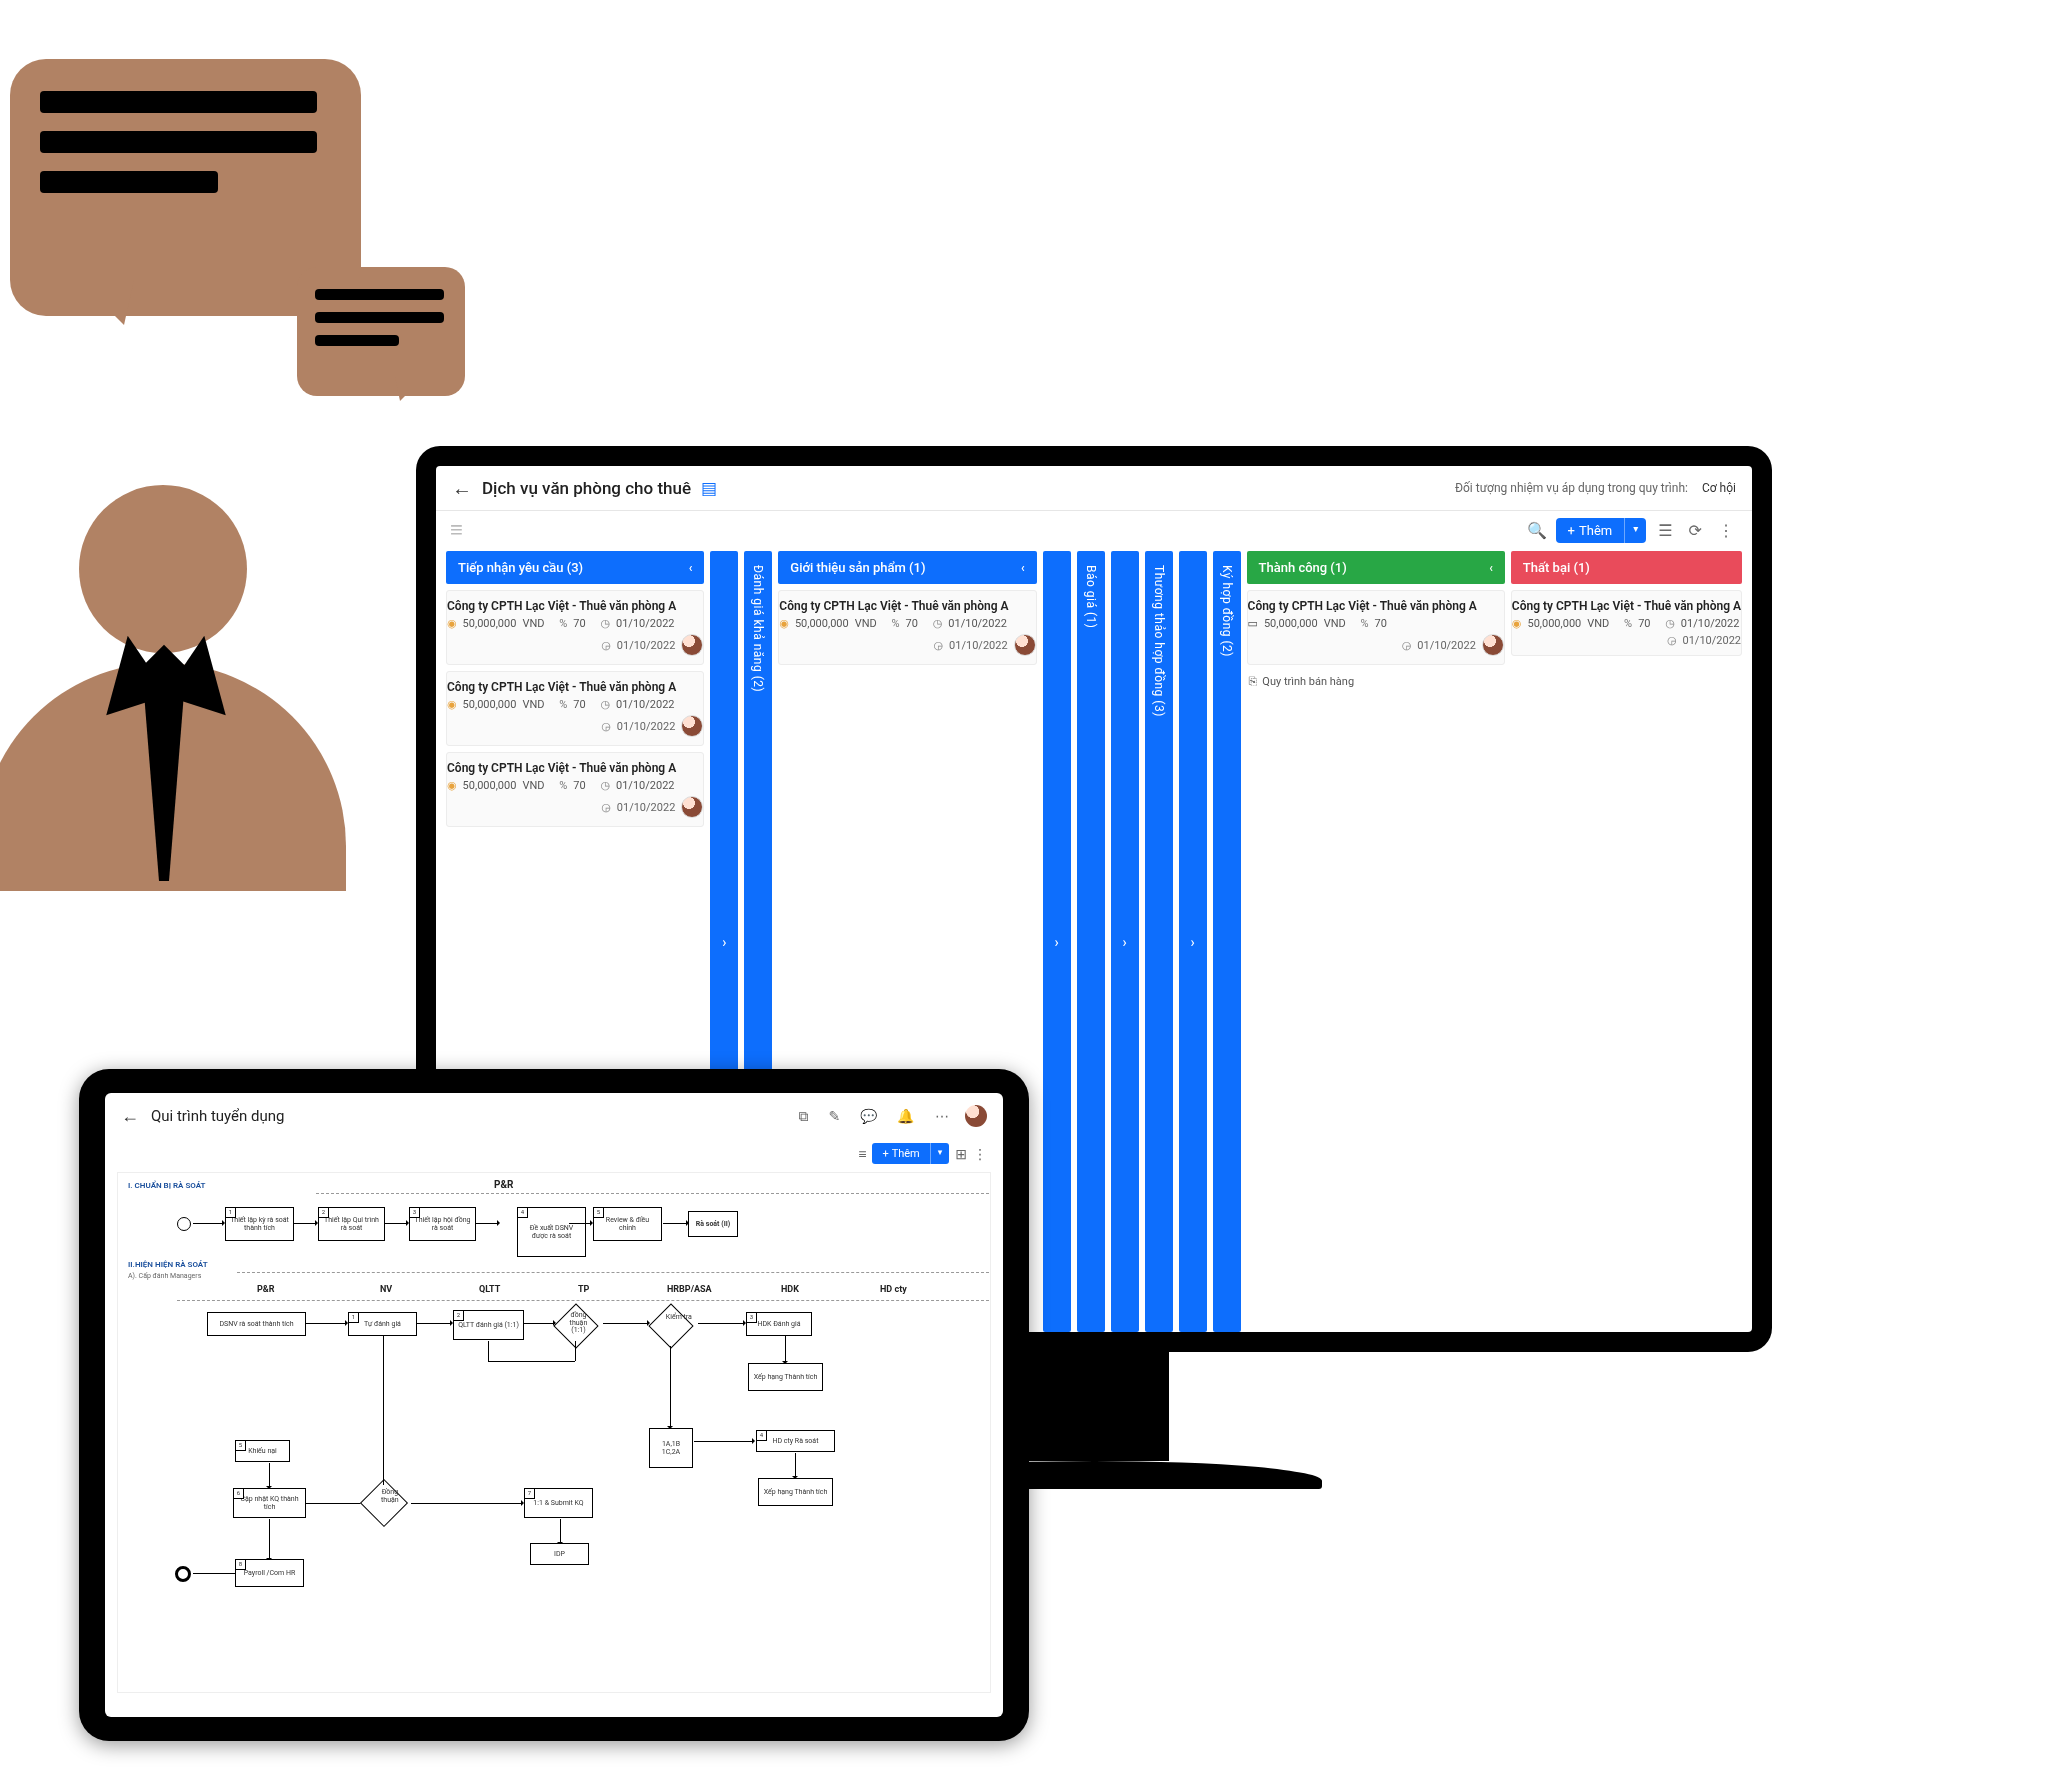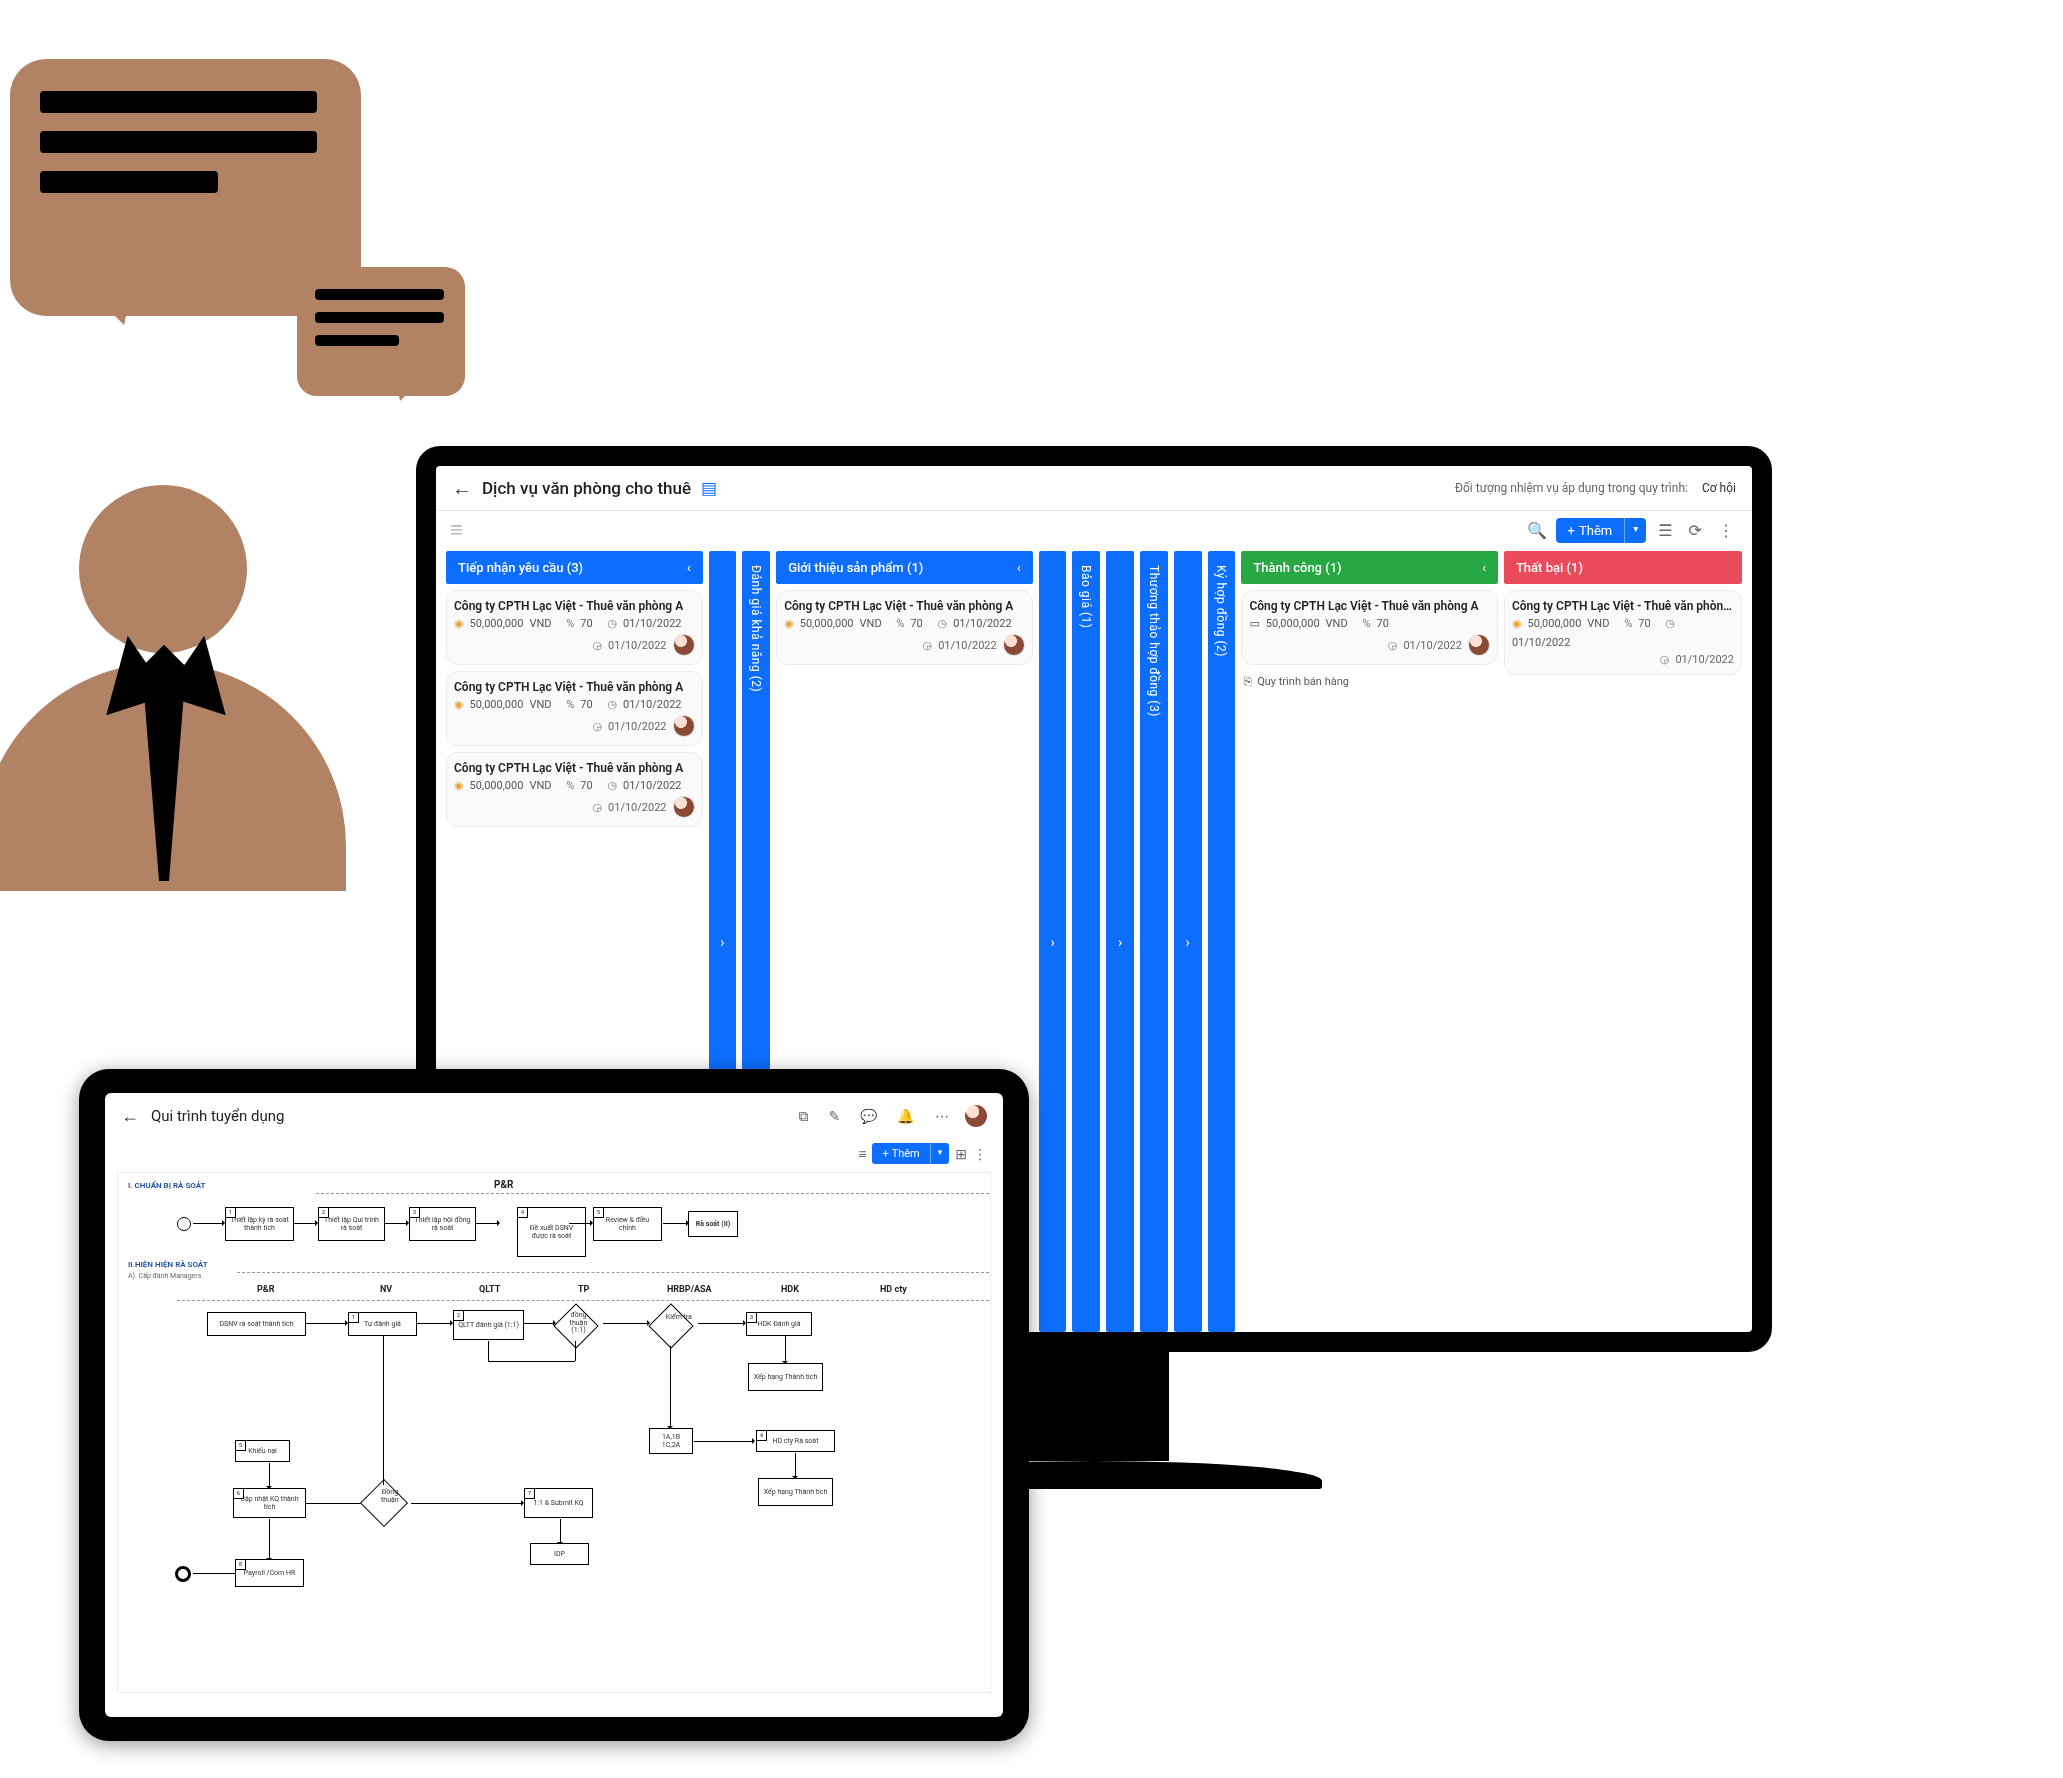--- a/index.html
+++ b/index.html
@@ -56,21 +56,21 @@
 .col.wide { width: 277px; }
 .col-head { color: #fff; font-size: 13px; font-weight: 500; padding: 9px 12px; display: flex; align-items: center; justify-content: space-between; border-radius: 2px; }
 .col-head.blue { background: #0d6efd; }
 .col-head.green { background: #28a745; }
 .col-head.red { background: #e94b5b; }
 .col-head .arrow { font-size: 12px; }
 .chevcol { background: #0d6efd; color: #fff; width: 30px; display: flex; align-items: center; justify-content: center; font-size: 14px; border-radius: 2px; }
 .vcol { background: #0d6efd; width: 30px; border-radius: 2px; display: flex; flex-direction: column; align-items: center; padding-top: 14px; }
 .vcol-label { color: #fff; font-size: 12px; writing-mode: vertical-rl; text-orientation: mixed; letter-spacing: 0.5px; }
 
-.card { background: #fafafa; border: 1px solid #ececec; border-radius: 12px; padding: 8px 7px; position: relative; }
+.card { background: #fafafa; border: 1px solid #ececec; border-radius: 3px; padding: 8px 0; position: relative; }
 .card-title { font-size: 12px; font-weight: 600; color: #222; margin-bottom: 4px; white-space: nowrap; overflow: hidden; text-overflow: ellipsis; }
 .card-row { display: flex; align-items: center; gap: 6px; font-size: 11px; color: #555; flex-wrap: wrap; }
 .coin-ic { color: #e8a33d; font-size: 11px; }
 .pct-ic { color: #777; font-size: 11px; }
 .clock-ic { color: #888; font-size: 11px; }
 .card-row2 { display: flex; align-items: center; justify-content: flex-end; gap: 6px; font-size: 11px; color: #666; margin-top: 4px; }
 .avatar { width: 22px; height: 22px; border-radius: 50%; background: radial-gradient(circle at 35% 30%, #ffe0d2 30%, #8a4a36 32%, #8a4a36 100%); border: 1px solid #ddd; }
 .process-link { display: flex; align-items: center; gap: 5px; font-size: 11px; color: #555; padding: 4px 2px; }
 
 
@@ -370,21 +370,21 @@
         <div class="fbox num" data-num="3" style="top:139px;left:628px;width:66px;height:24px">
             <span>HDK Đánh giá</span>
           </div>
 
         <div class="vline arr-d" style="top:163px;left:667px;height:26px"></div>
         <div class="fbox" style="top:190px;left:630px;width:75px;height:28px">
             <span>Xếp hạng Thành tích</span>
           </div>
 
         <div class="vline arr-d" style="top:173px;left:552px;height:81px"></div>
-        <div class="fbox" style="top:255px;left:531px;width:44px;height:26px">
+        <div class="fbox" style="top:255px;left:531px;width:44px;height:40px">
             <span>1A,1B 1C,2A</span>
           </div>
 
         <div class="hline arr-r" style="top:268px;left:576px;width:59px"></div>
         <div class="fbox num" data-num="4" style="top:257px;left:638px;width:79px;height:22px">
             <span>HD cty Rà soát</span>
           </div>
         <div class="vline arr-d" style="top:280px;left:677px;height:24px"></div>
         <div class="fbox" style="top:305px;left:640px;width:75px;height:28px">
             <span>Xếp hạng Thành tích</span>

